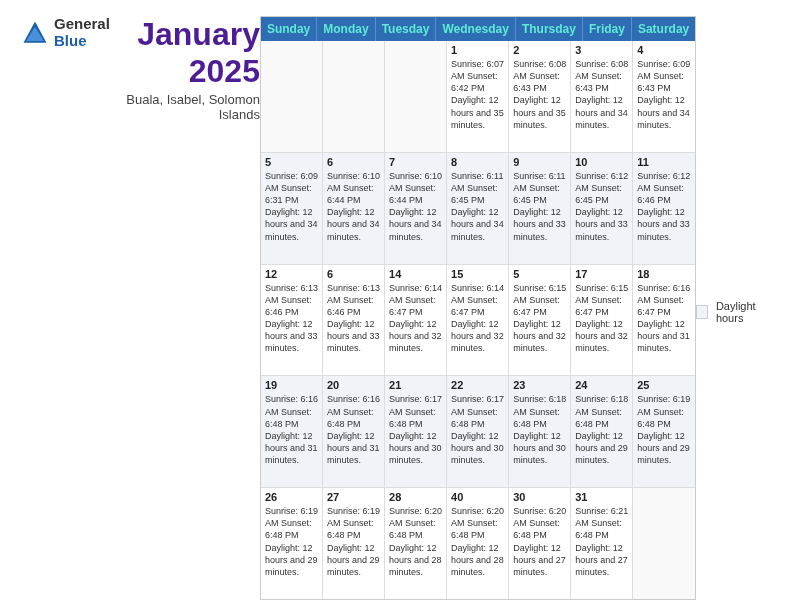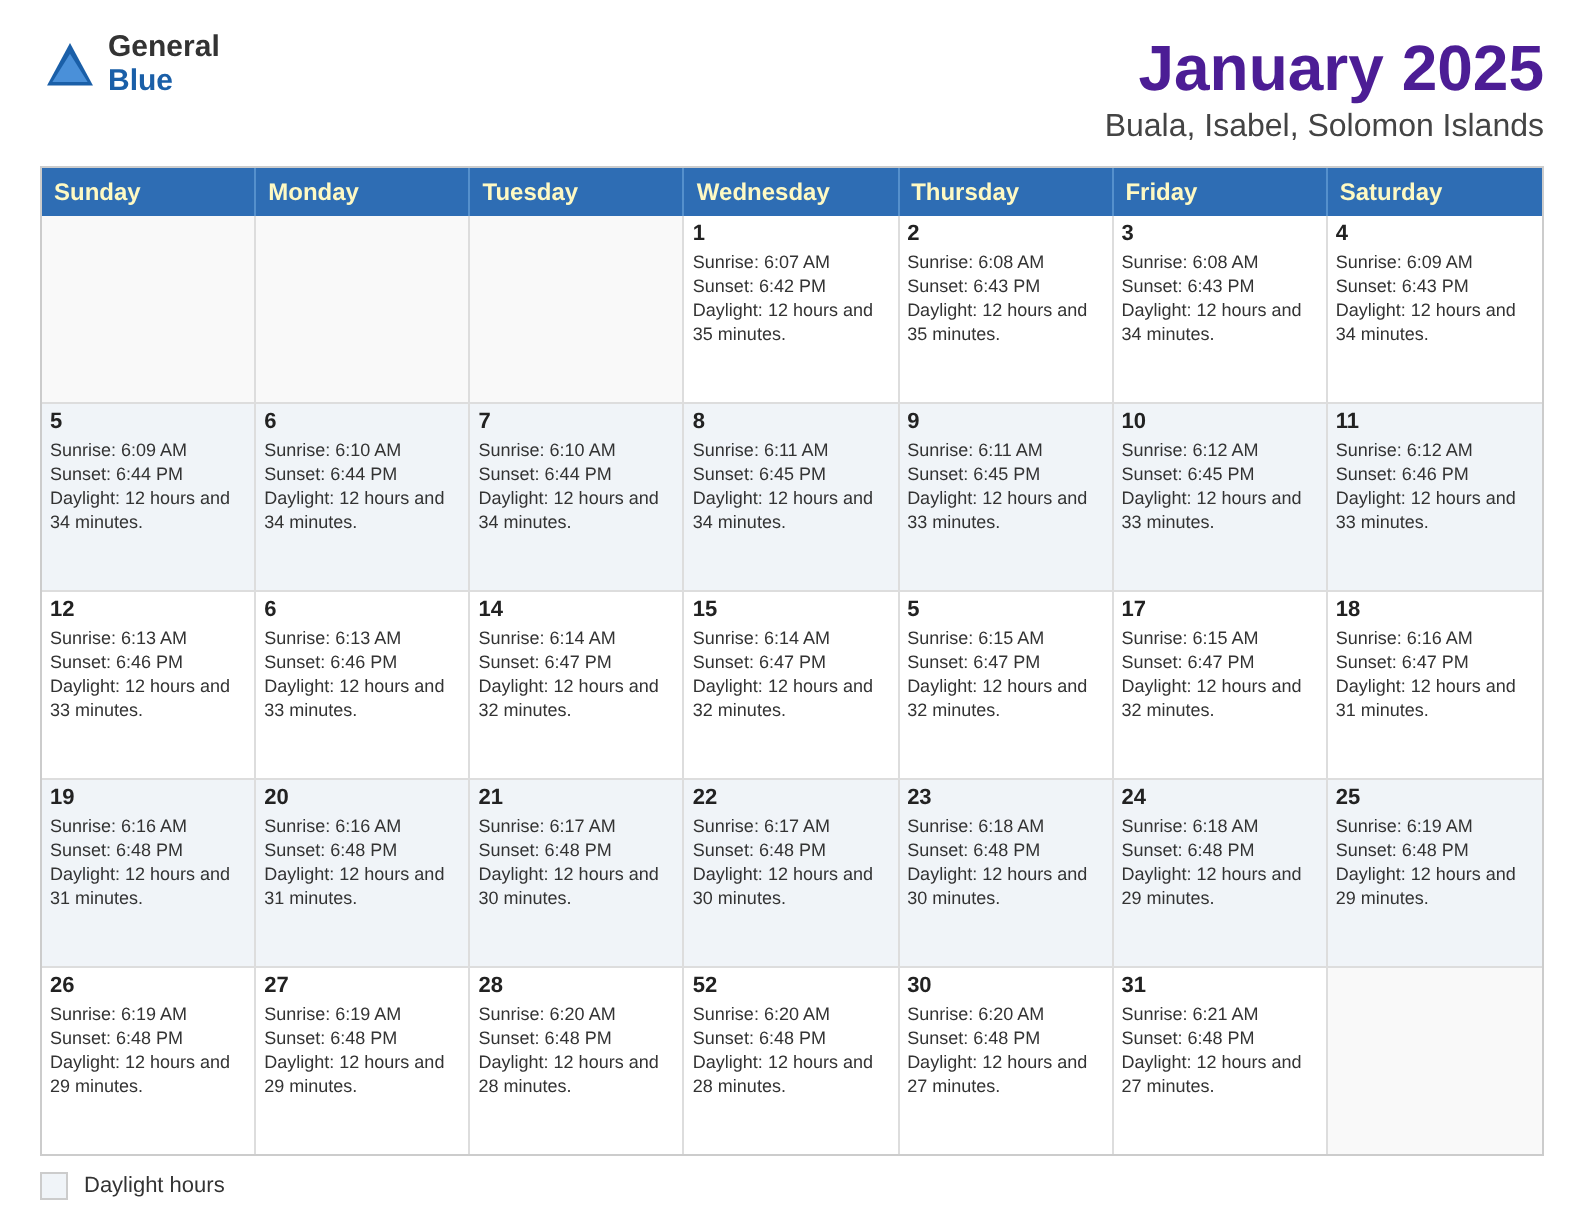--- a/index.html
+++ b/index.html
@@ -8,21 +8,21 @@
       background: #fff;
       width: 792px;
       height: 612px;
       overflow: hidden;
     }
     .page {
       width: 792px;
       height: 612px;
       padding: 16px 20px 12px 20px;
       display: flex;
-      flex-direction: column;
+      flex-direction: row;
     }
     .header {
       display: flex;
       justify-content: space-between;
       align-items: flex-start;
       margin-bottom: 10px;
     }
     .logo {
       display: flex;
       align-items: center;
@@ -43,37 +43,37 @@
     }
     .title-block {
       text-align: right;
     }
     .title-block h1 {
       font-size: 32px;
       font-weight: bold;
       color: #4c1d95;
     }
     .title-block .subtitle {
-      font-size: 16px;
+      font-size: 13px;
       color: #444;
       margin-top: 2px;
     }
     .calendar {
       flex: 1;
       display: flex;
       flex-direction: column;
       border: 1px solid #ccc;
     }
     .cal-header-row {
       display: grid;
       grid-template-columns: repeat(7, 1fr);
       background: #2e6db4;
     }
     .cal-header-cell {
-      color: #fef9c3;
+      color: #5eead4;
       font-size: 12px;
       font-weight: bold;
       text-align: left;
       padding: 5px 6px;
       border-right: 1px solid #5590cc;
     }
     .cal-header-cell:last-child { border-right: none; }
     .cal-body {
       flex: 1;
       display: flex;
@@ -187,21 +187,21 @@
             <div class="day-info">Sunrise: 6:09 AM
 Sunset: 6:43 PM
 Daylight: 12 hours
 and 34 minutes.</div>
           </div>
         </div>
         <div class="cal-row">
           <div class="cal-cell shaded">
             <div class="day-num">5</div>
             <div class="day-info">Sunrise: 6:09 AM
-Sunset: 6:44 PM
+Sunset: 6:31 PM
 Daylight: 12 hours
 and 34 minutes.</div>
           </div>
           <div class="cal-cell shaded">
             <div class="day-num">6</div>
             <div class="day-info">Sunrise: 6:10 AM
 Sunset: 6:44 PM
 Daylight: 12 hours
 and 34 minutes.</div>
           </div>
@@ -359,21 +359,21 @@
 and 29 minutes.</div>
           </div>
           <div class="cal-cell">
             <div class="day-num">28</div>
             <div class="day-info">Sunrise: 6:20 AM
 Sunset: 6:48 PM
 Daylight: 12 hours
 and 28 minutes.</div>
           </div>
           <div class="cal-cell">
-            <div class="day-num">52</div>
+            <div class="day-num">40</div>
             <div class="day-info">Sunrise: 6:20 AM
 Sunset: 6:48 PM
 Daylight: 12 hours
 and 28 minutes.</div>
           </div>
           <div class="cal-cell">
             <div class="day-num">30</div>
             <div class="day-info">Sunrise: 6:20 AM
 Sunset: 6:48 PM
 Daylight: 12 hours

